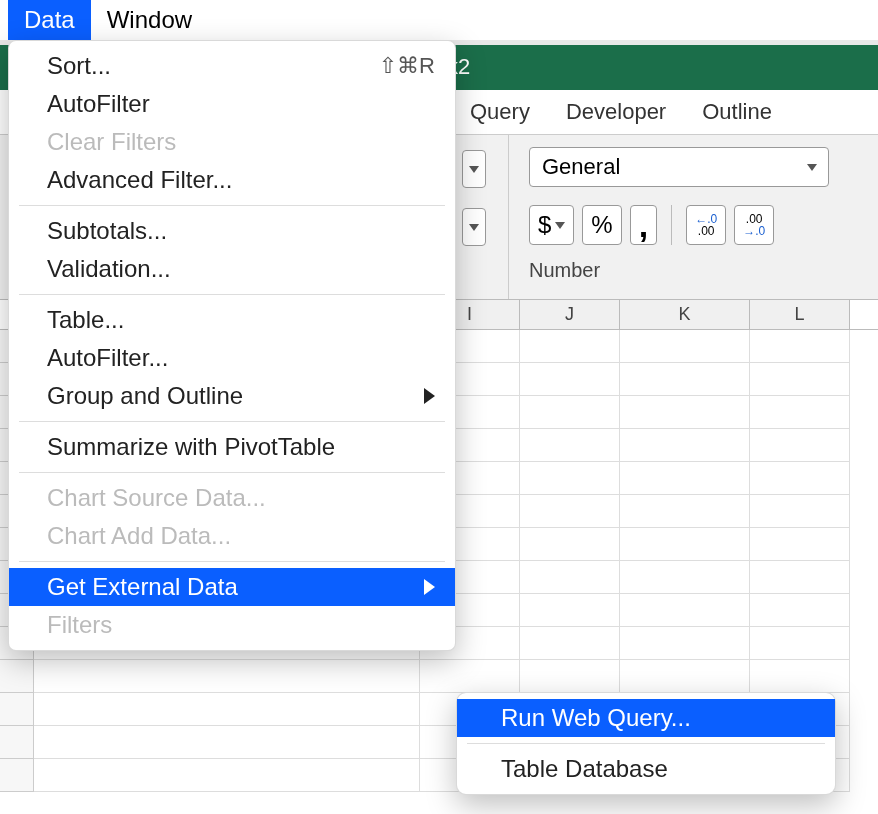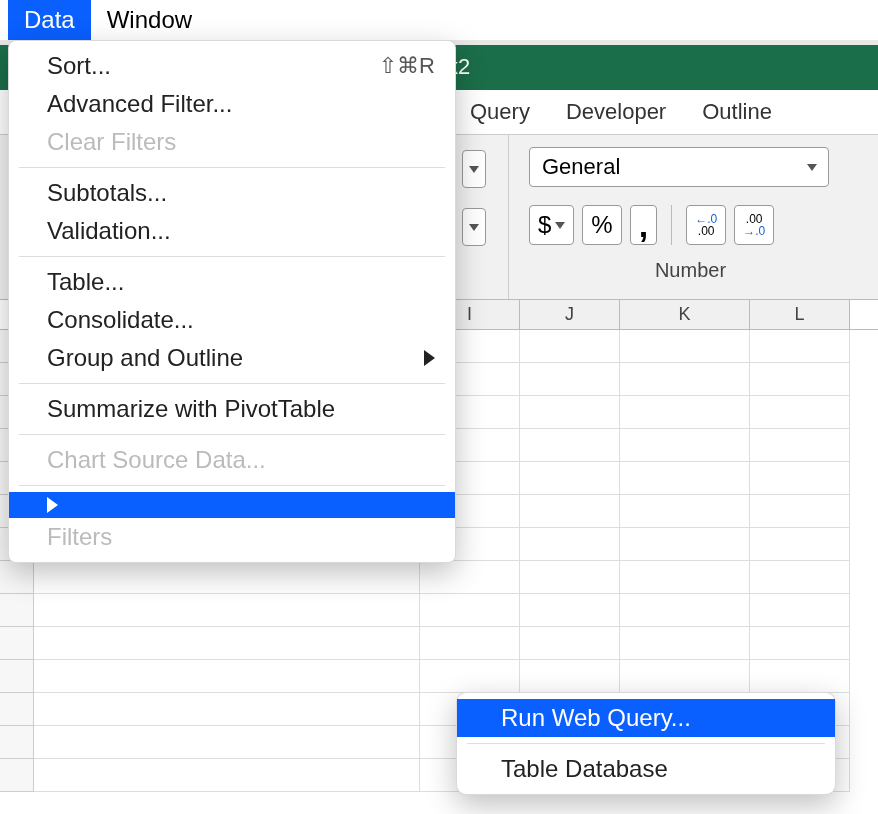--- a/index.html
+++ b/index.html
@@ -24,21 +24,21 @@
   .dropdown-stub { position: absolute; left: 462px; top: 15px; width: 24px; height: 38px; border: 1px solid #999; background: #fff; border-radius: 4px; display:flex; align-items:center; justify-content:center; }
   .dropdown-stub2 { position: absolute; left: 462px; top: 73px; width: 24px; height: 38px; border: 1px solid #999; background: #fff; border-radius: 4px; display:flex; align-items:center; justify-content:center; }
   .chev { width: 0; height: 0; border-left: 5px solid transparent; border-right: 5px solid transparent; border-top: 7px solid #555; }
 
   .number-group { position: absolute; left: 508px; top: 0; bottom: 0; width: 360px; border-left: 1px solid #ccc; padding: 12px 16px 2px 20px; display: flex; flex-direction: column; }
   .format-select { width: 300px; height: 40px; border: 1px solid #999; border-radius: 4px; background: #fff; display: flex; align-items: center; justify-content: space-between; padding: 0 6px 0 12px; font-size: 22px; margin-bottom: 18px; }
   .format-select .slot { width: 20px; display:flex; justify-content:center; }
   .btn-row { display: flex; align-items: center; gap: 8px; }
   .icon-btn { height: 40px; border: 1px solid #999; border-radius: 4px; background: #fff; display: flex; align-items: center; justify-content: center; font-size: 24px; padding: 0 8px; }
   .icon-btn .drop { margin-left: 4px; }
-  .group-label { text-align: center; font-size: 20px; color: #444; margin-top: 14px; }
+  .group-label { font-size: 20px; color: #444; margin-top: 14px; }
 
   .decimal-icon { display:flex; flex-direction:column; align-items:center; font-size:12px; line-height:1; font-family: monospace; }
   .decimal-icon .arrow-left { color:#1a5fd0; }
   .decimal-icon .arrow-right { color:#1a5fd0; }
   .sep { width: 1px; height: 40px; background: #bbb; margin: 0 6px; }
 
   
   .grid { position: absolute; left: 0; right: 0; top: 260px; bottom: 0; }
   .col-headers { display: flex; height: 30px; border-bottom: 1px solid #bbb; }
   .col-header { width: 100px; border-right: 1px solid #bbb; background: #f0f0f0; display:flex; align-items:center; justify-content:center; font-size: 18px; color:#444; }
@@ -248,53 +248,60 @@
     </div>
   </div>
 </div>
 
 <div class="menu">
   <div class="menu-item">
     <span>Sort...</span>
     <span class="shortcut">⇧⌘R</span>
   </div>
   <div class="menu-item">
-      <span>Advanced Filter...</span>
+      <span>AutoFilter</span>
     </div>
   <div class="menu-item disabled">
       <span>Clear Filters</span>
     </div>
+  <div class="menu-item">
+      <span>Advanced Filter...</span>
+    </div>
   <div class="menu-sep"></div>
   <div class="menu-item">
       <span>Subtotals...</span>
     </div>
   <div class="menu-item">
       <span>Validation...</span>
     </div>
   <div class="menu-sep"></div>
   <div class="menu-item">
       <span>Table...</span>
     </div>
   <div class="menu-item">
-      <span>Consolidate...</span>
+      <span>AutoFilter...</span>
     </div>
   <div class="menu-item">
     <span>Group and Outline</span>
     <span class="sub-arrow"></span>
   </div>
   <div class="menu-sep"></div>
   <div class="menu-item">
       <span>Summarize with PivotTable</span>
     </div>
   <div class="menu-sep"></div>
   <div class="menu-item disabled">
       <span>Chart Source Data...</span>
     </div>
+  <div class="menu-item disabled">
+      <span>Chart Add Data...</span>
+    </div>
   <div class="menu-sep"></div>
   <div class="menu-item highlight">
+    <span>Get External Data</span>
     <span class="sub-arrow"></span>
   </div>
   <div class="menu-item disabled">
       <span>Filters</span>
     </div>
 </div>
 
 <div class="submenu">
   <div class="menu-item highlight">
     <span>Run Web Query...</span>

